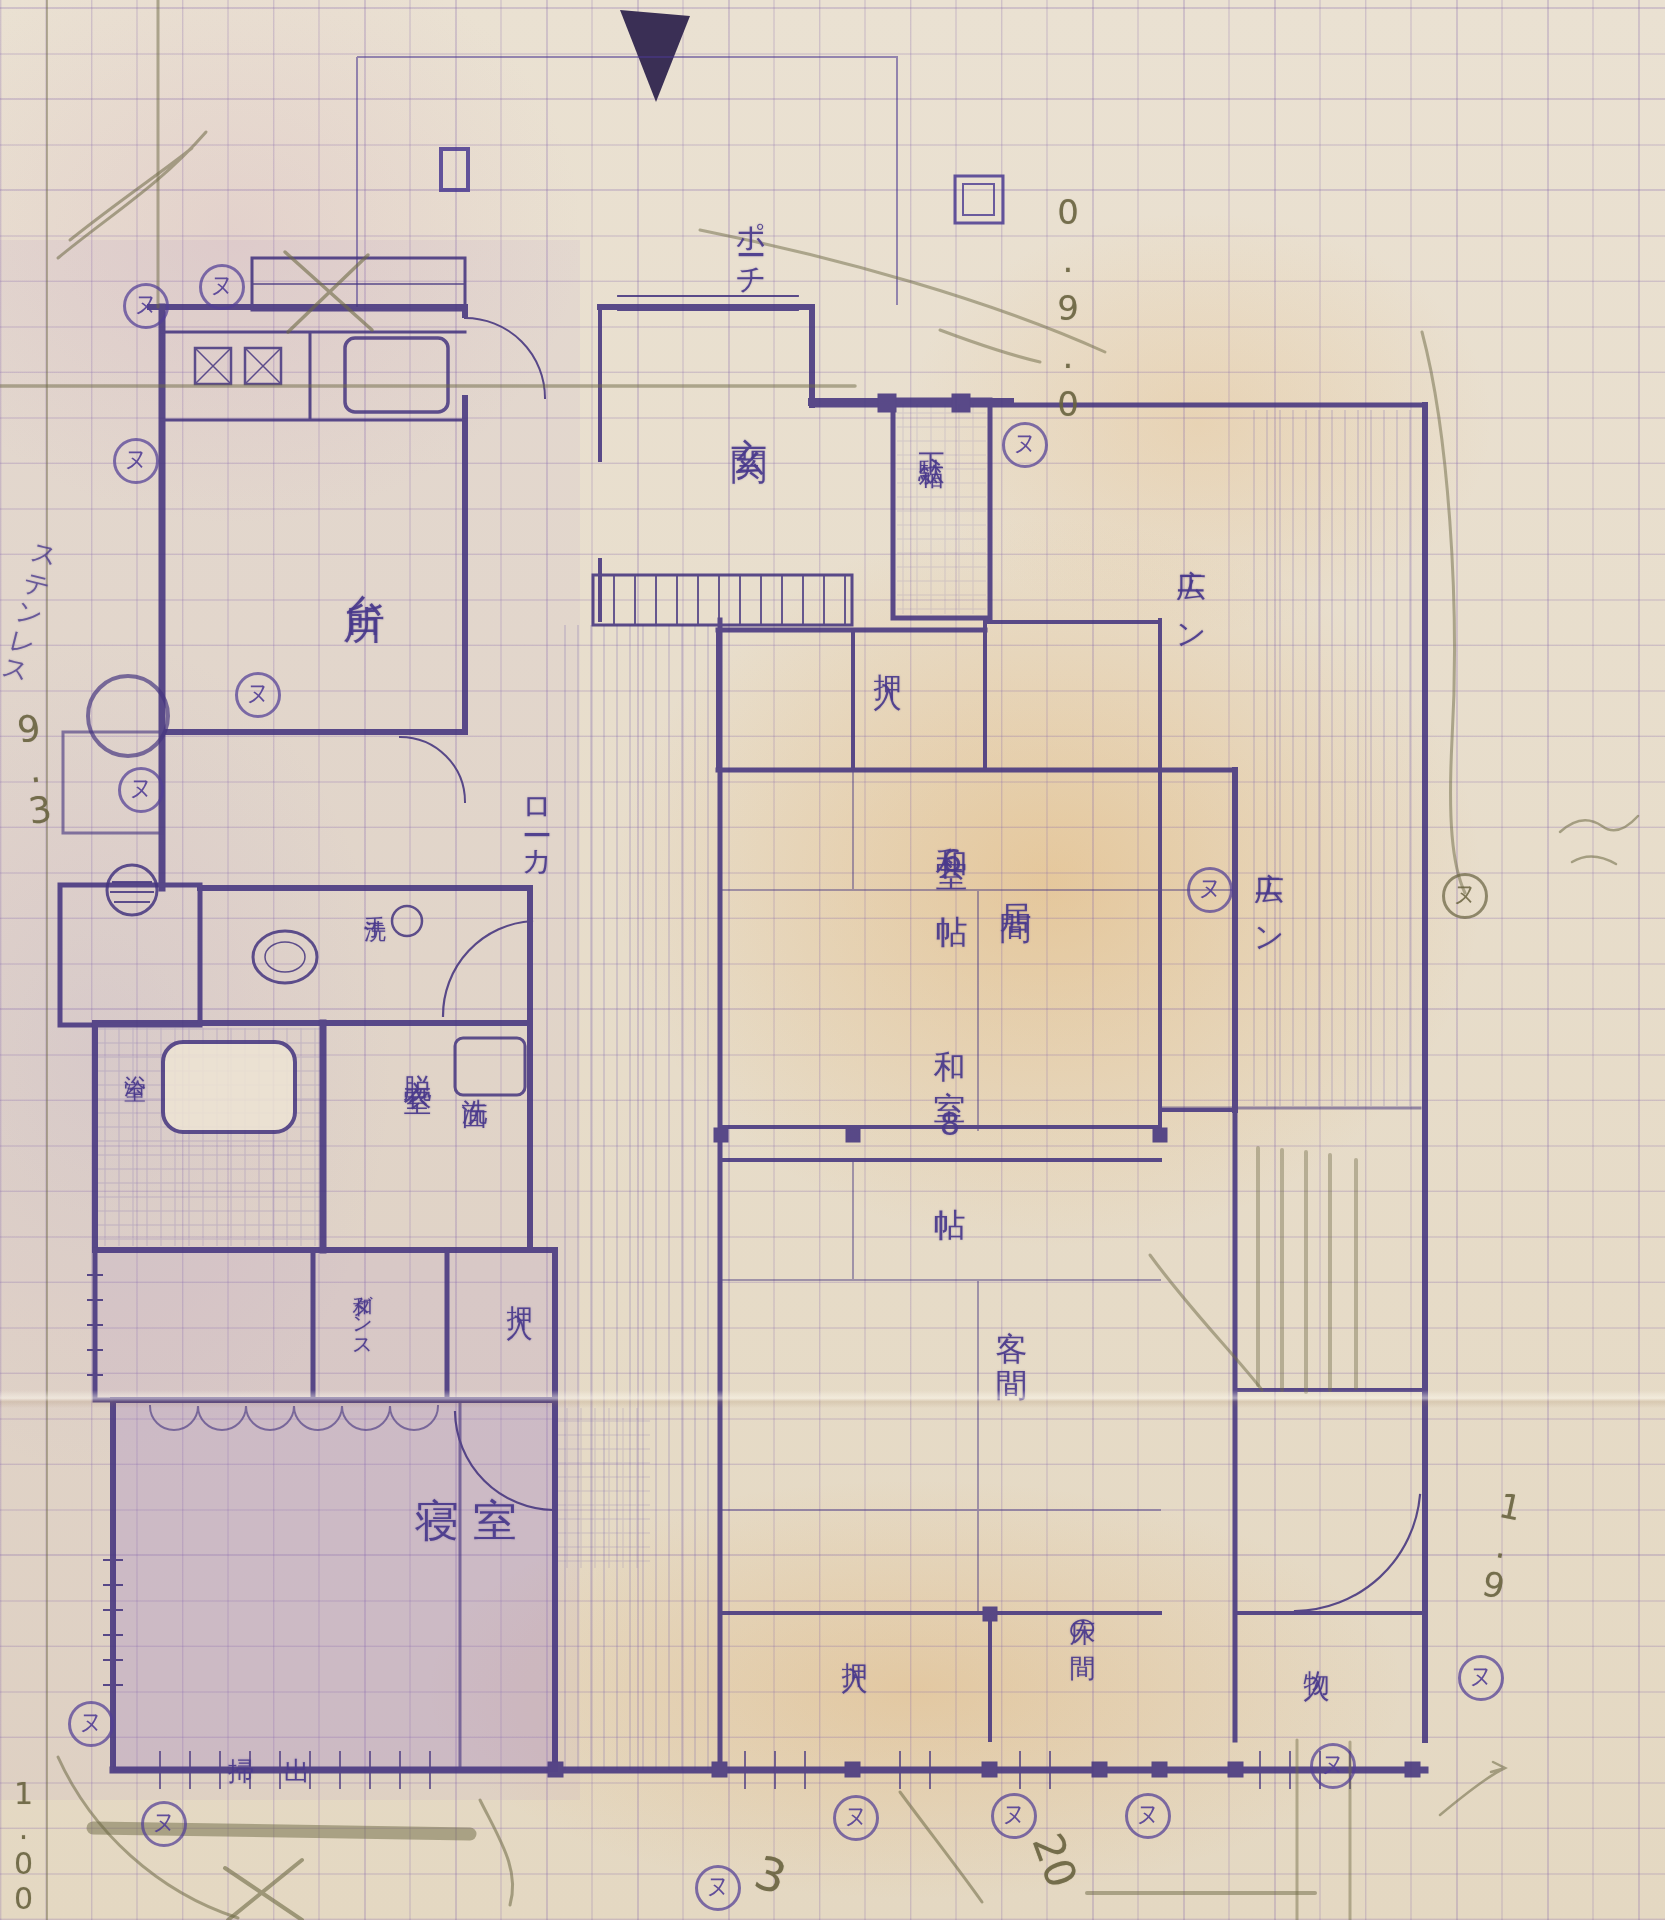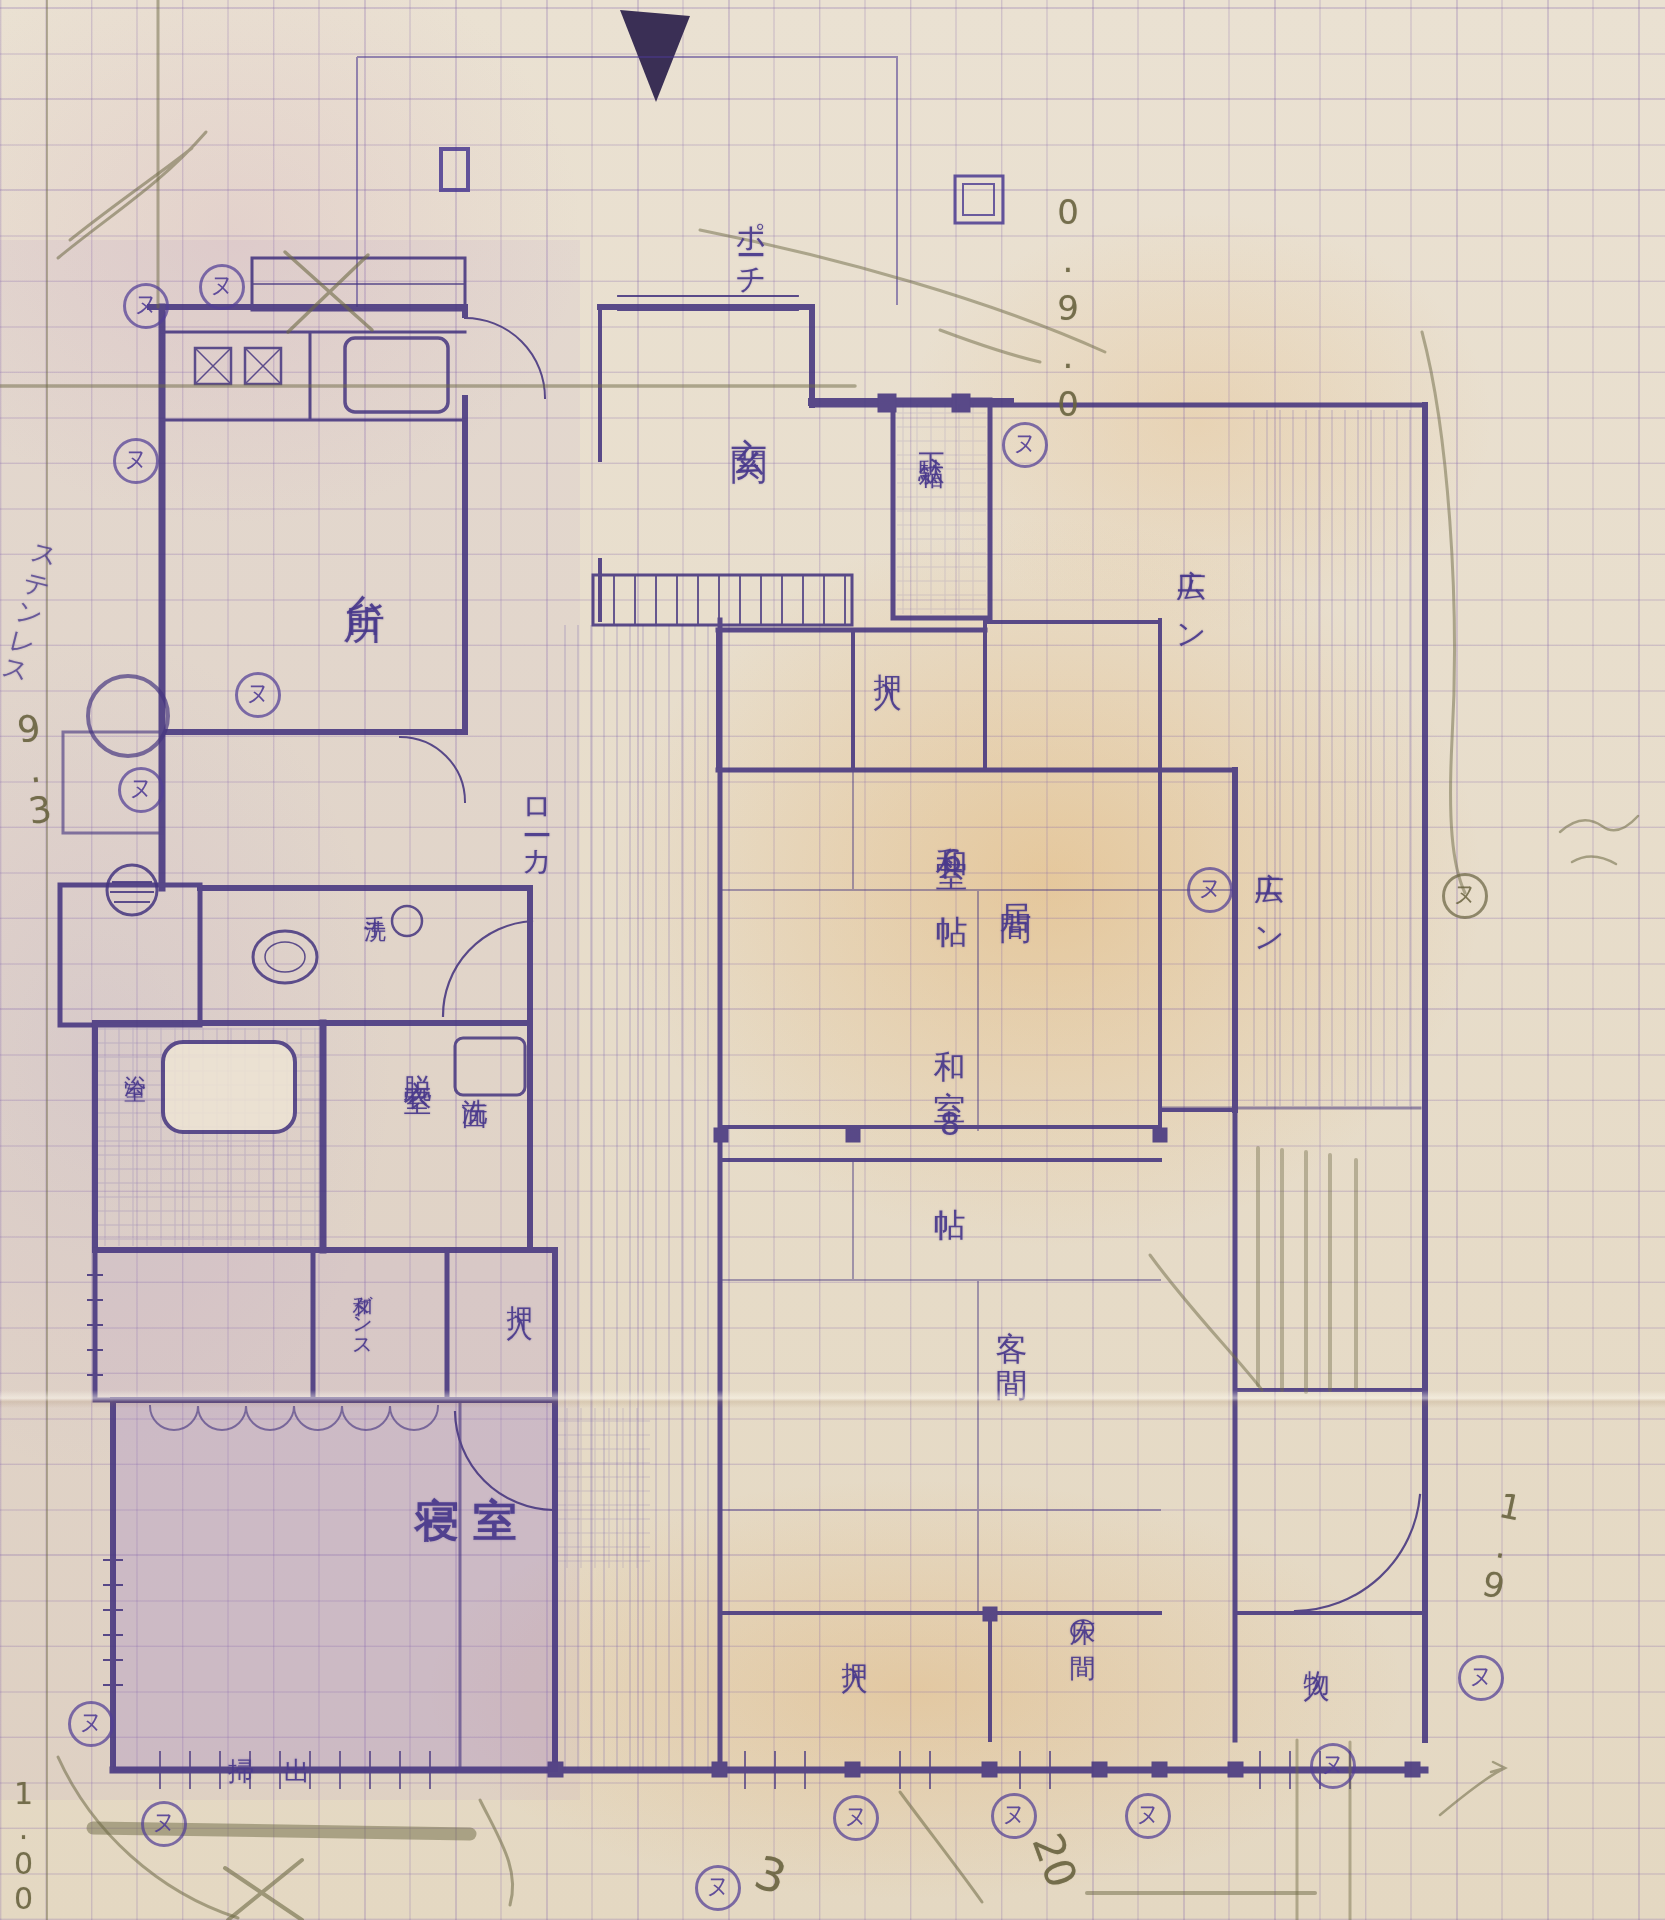--- a/index.html
+++ b/index.html
@@ -212,21 +212,21 @@
   <div class="lbl v" style="left:1170px;top:545px;font-size:30px;letter-spacing:12px;">広エン</div>
   <div class="lbl v" style="left:1248px;top:848px;font-size:30px;letter-spacing:12px;">広エン</div>
   <div class="lbl v" style="left:516px;top:778px;font-size:30px;letter-spacing:8px;">ローカ</div>
   <div class="lbl v" style="left:398px;top:1052px;font-size:28px;letter-spacing:6px;">脱衣室</div>
   <div class="lbl v" style="left:458px;top:1078px;font-size:26px;letter-spacing:6px;">洗面</div>
   <div class="lbl v" style="left:360px;top:898px;font-size:22px;letter-spacing:4px;">手洗</div>
   <div class="lbl v" style="left:120px;top:1058px;font-size:22px;letter-spacing:4px;">浴室</div>
   <div class="lbl v" style="left:352px;top:1280px;font-size:20px;transform:rotate(10deg);"></div>
   <div class="lbl v" style="left:350px;top:1280px;font-size:20px;">和ダンス</div>
   <div class="lbl v" style="left:503px;top:1285px;font-size:26px;letter-spacing:8px;">押入</div>
-  <div class="lbl" style="left:415px;top:1492px;font-size:44px;letter-spacing:14px;font-weight:bold;">寝室</div>
+  <div class="lbl" style="left:415px;top:1492px;font-size:44px;letter-spacing:14px;font-weight:normal;">寝室</div>
   <div class="lbl v" style="left:1066px;top:1598px;font-size:26px;letter-spacing:4px;">床の間</div>
   <div class="lbl v" style="left:838px;top:1642px;font-size:26px;letter-spacing:4px;">押入</div>
   <div class="lbl v" style="left:1300px;top:1650px;font-size:26px;letter-spacing:4px;">物入</div>
   <div class="lbl" style="left:228px;top:1754px;font-size:26px;letter-spacing:30px;">掃出</div>
 
   <div class="lbl v" style="left:16px;top:528px;font-size:26px;transform:rotate(14deg);opacity:.85;">ステンレス</div>
 
   <div class="cmark" style="left:123px;top:283px;">ヌ</div>
   <div class="cmark" style="left:199px;top:264px;">ヌ</div>
   <div class="cmark" style="left:113px;top:438px;">ヌ</div>

